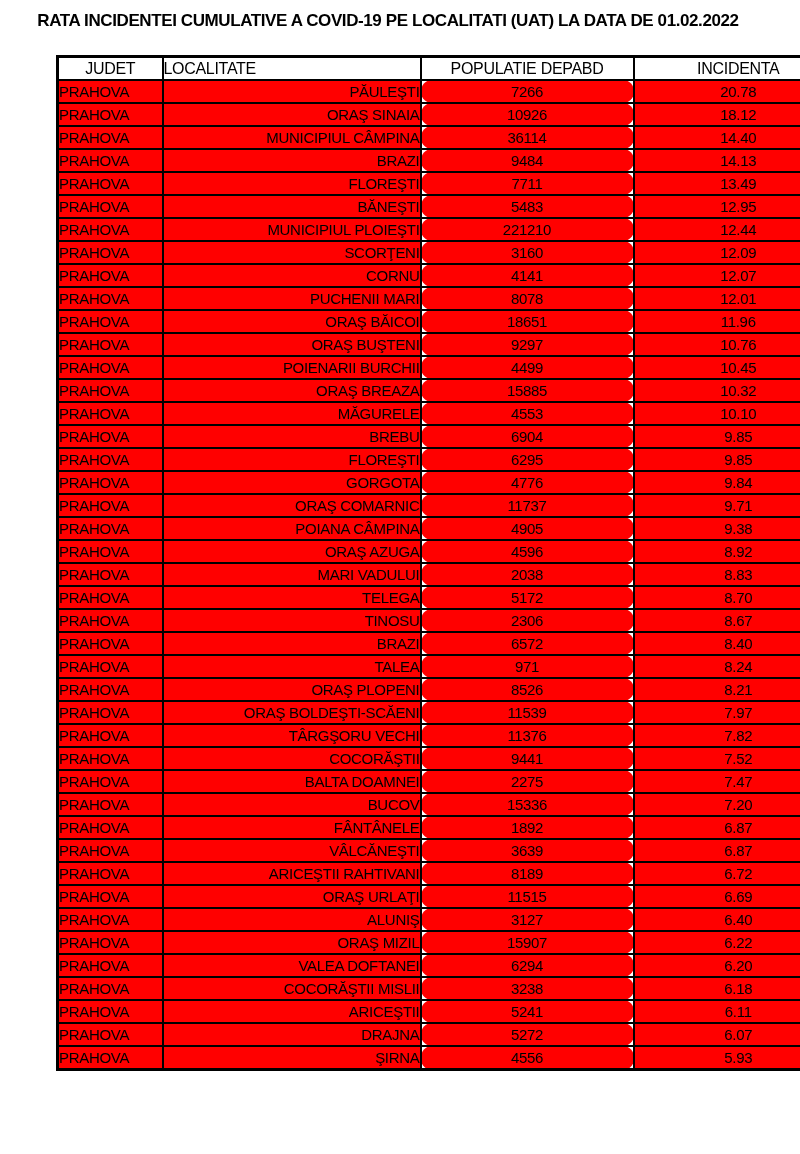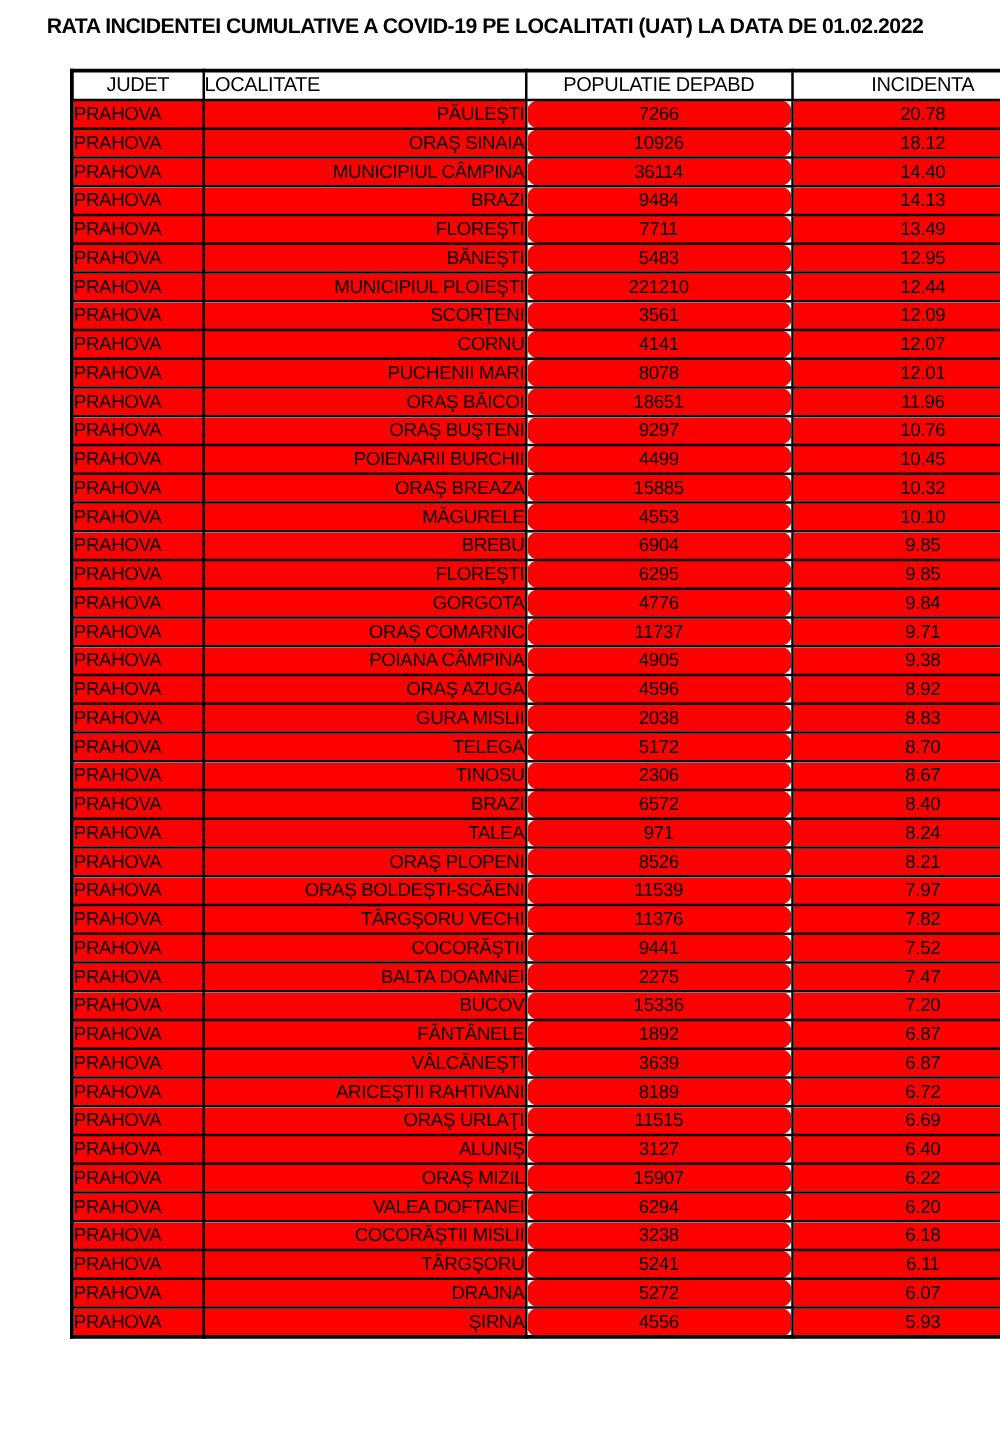--- a/index.html
+++ b/index.html
@@ -124,21 +124,21 @@
       </tr>
       <tr>
         <td class="c0">PRAHOVA</td>
         <td class="c1">MUNICIPIUL PLOIEŞTI</td>
         <td class="c2">221210</td>
         <td class="c3">12.44</td>
       </tr>
       <tr>
         <td class="c0">PRAHOVA</td>
         <td class="c1">SCORŢENI</td>
-        <td class="c2">3561</td>
+        <td class="c2">3160</td>
         <td class="c3">12.09</td>
       </tr>
       <tr>
         <td class="c0">PRAHOVA</td>
         <td class="c1">CORNU</td>
         <td class="c2">4141</td>
         <td class="c3">12.07</td>
       </tr>
       <tr>
         <td class="c0">PRAHOVA</td>
@@ -207,21 +207,21 @@
         <td class="c3">9.38</td>
       </tr>
       <tr>
         <td class="c0">PRAHOVA</td>
         <td class="c1">ORAŞ AZUGA</td>
         <td class="c2">4596</td>
         <td class="c3">8.92</td>
       </tr>
       <tr>
         <td class="c0">PRAHOVA</td>
-        <td class="c1">GURA MISLII</td>
+        <td class="c1">MARI VADULUI</td>
         <td class="c2">2038</td>
         <td class="c3">8.83</td>
       </tr>
       <tr>
         <td class="c0">PRAHOVA</td>
         <td class="c1">TELEGA</td>
         <td class="c2">5172</td>
         <td class="c3">8.70</td>
       </tr>
       <tr>
@@ -321,21 +321,21 @@
         <td class="c3">6.20</td>
       </tr>
       <tr>
         <td class="c0">PRAHOVA</td>
         <td class="c1">COCORĂŞTII MISLII</td>
         <td class="c2">3238</td>
         <td class="c3">6.18</td>
       </tr>
       <tr>
         <td class="c0">PRAHOVA</td>
-        <td class="c1">TÂRGŞORU</td>
+        <td class="c1">ARICEŞTII</td>
         <td class="c2">5241</td>
         <td class="c3">6.11</td>
       </tr>
       <tr>
         <td class="c0">PRAHOVA</td>
         <td class="c1">DRAJNA</td>
         <td class="c2">5272</td>
         <td class="c3">6.07</td>
       </tr>
       <tr>

